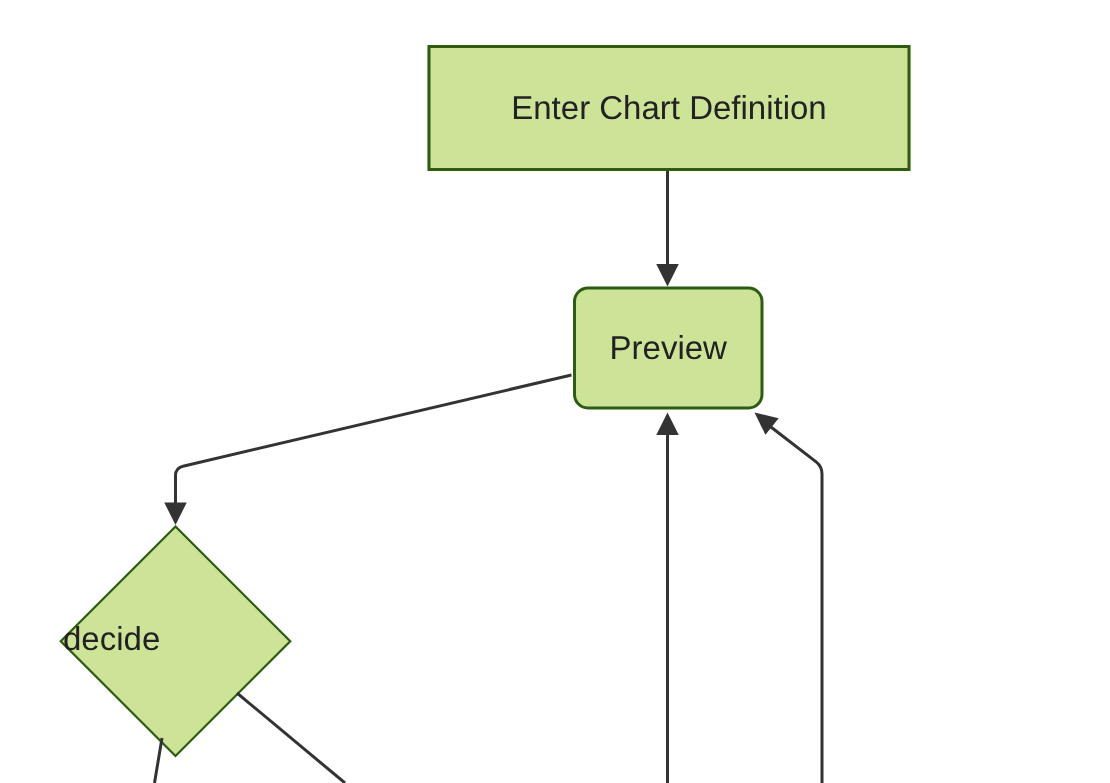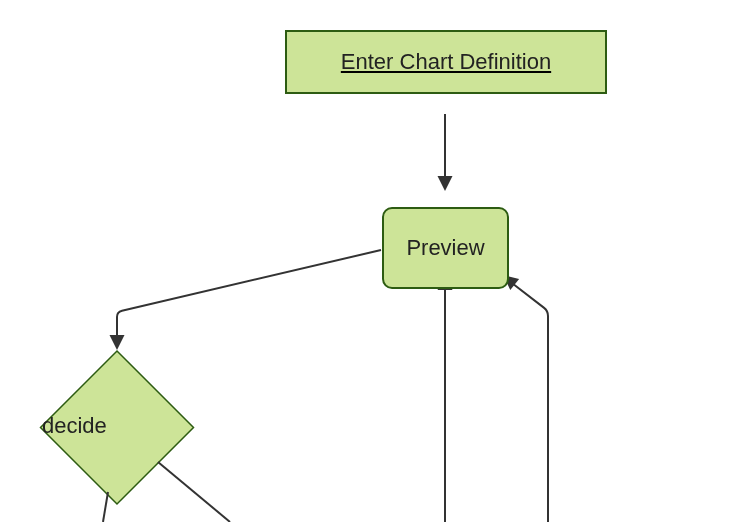--- a/index.html
+++ b/index.html
@@ -49,30 +49,28 @@
   }
   .node-label, .diamond-label {
     font-size: 22px;
     color: var(--label-color, #222222);
     white-space: nowrap;
   }
   .node-enter {
     left: 285px;
     top: 30px;
     width: 322px;
-    height: 64px;
-    text-decoration: underline;
+    height: 84px;
   }
   .node-preview {
     left: 382px;
     top: 191px;
     width: 127px;
     height: 82px;
     border-radius: 10px;
-    margin-top: 16px;
   }
   .diamond-label-wrap {
     position: absolute;
     left: 42px;
     top: 413px;
     width: 150px;
     text-align: left;
   }
 </style>
 </head>

